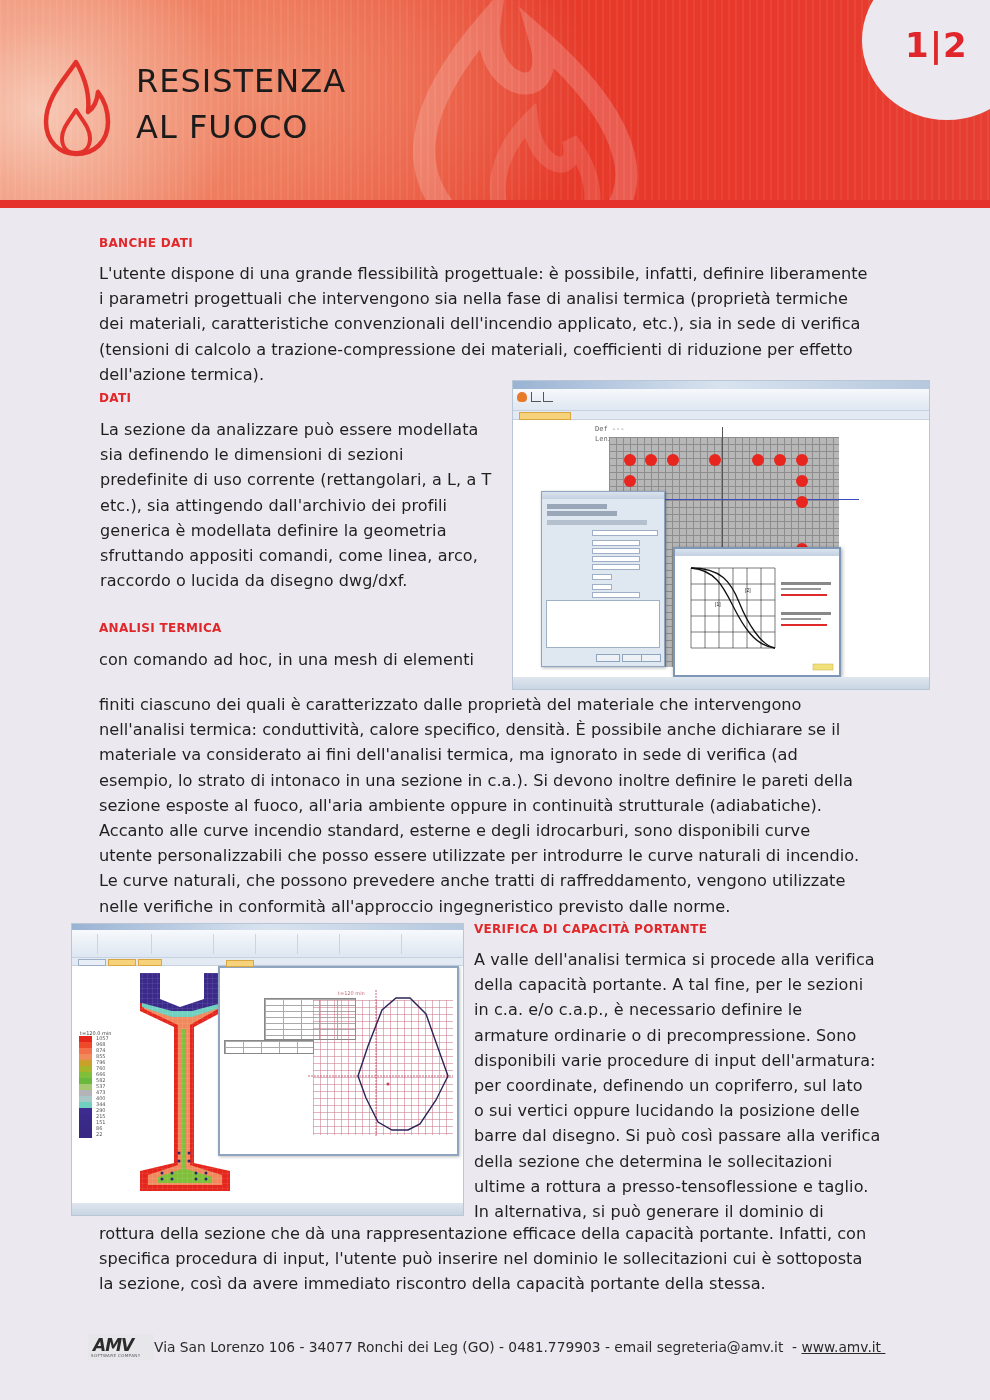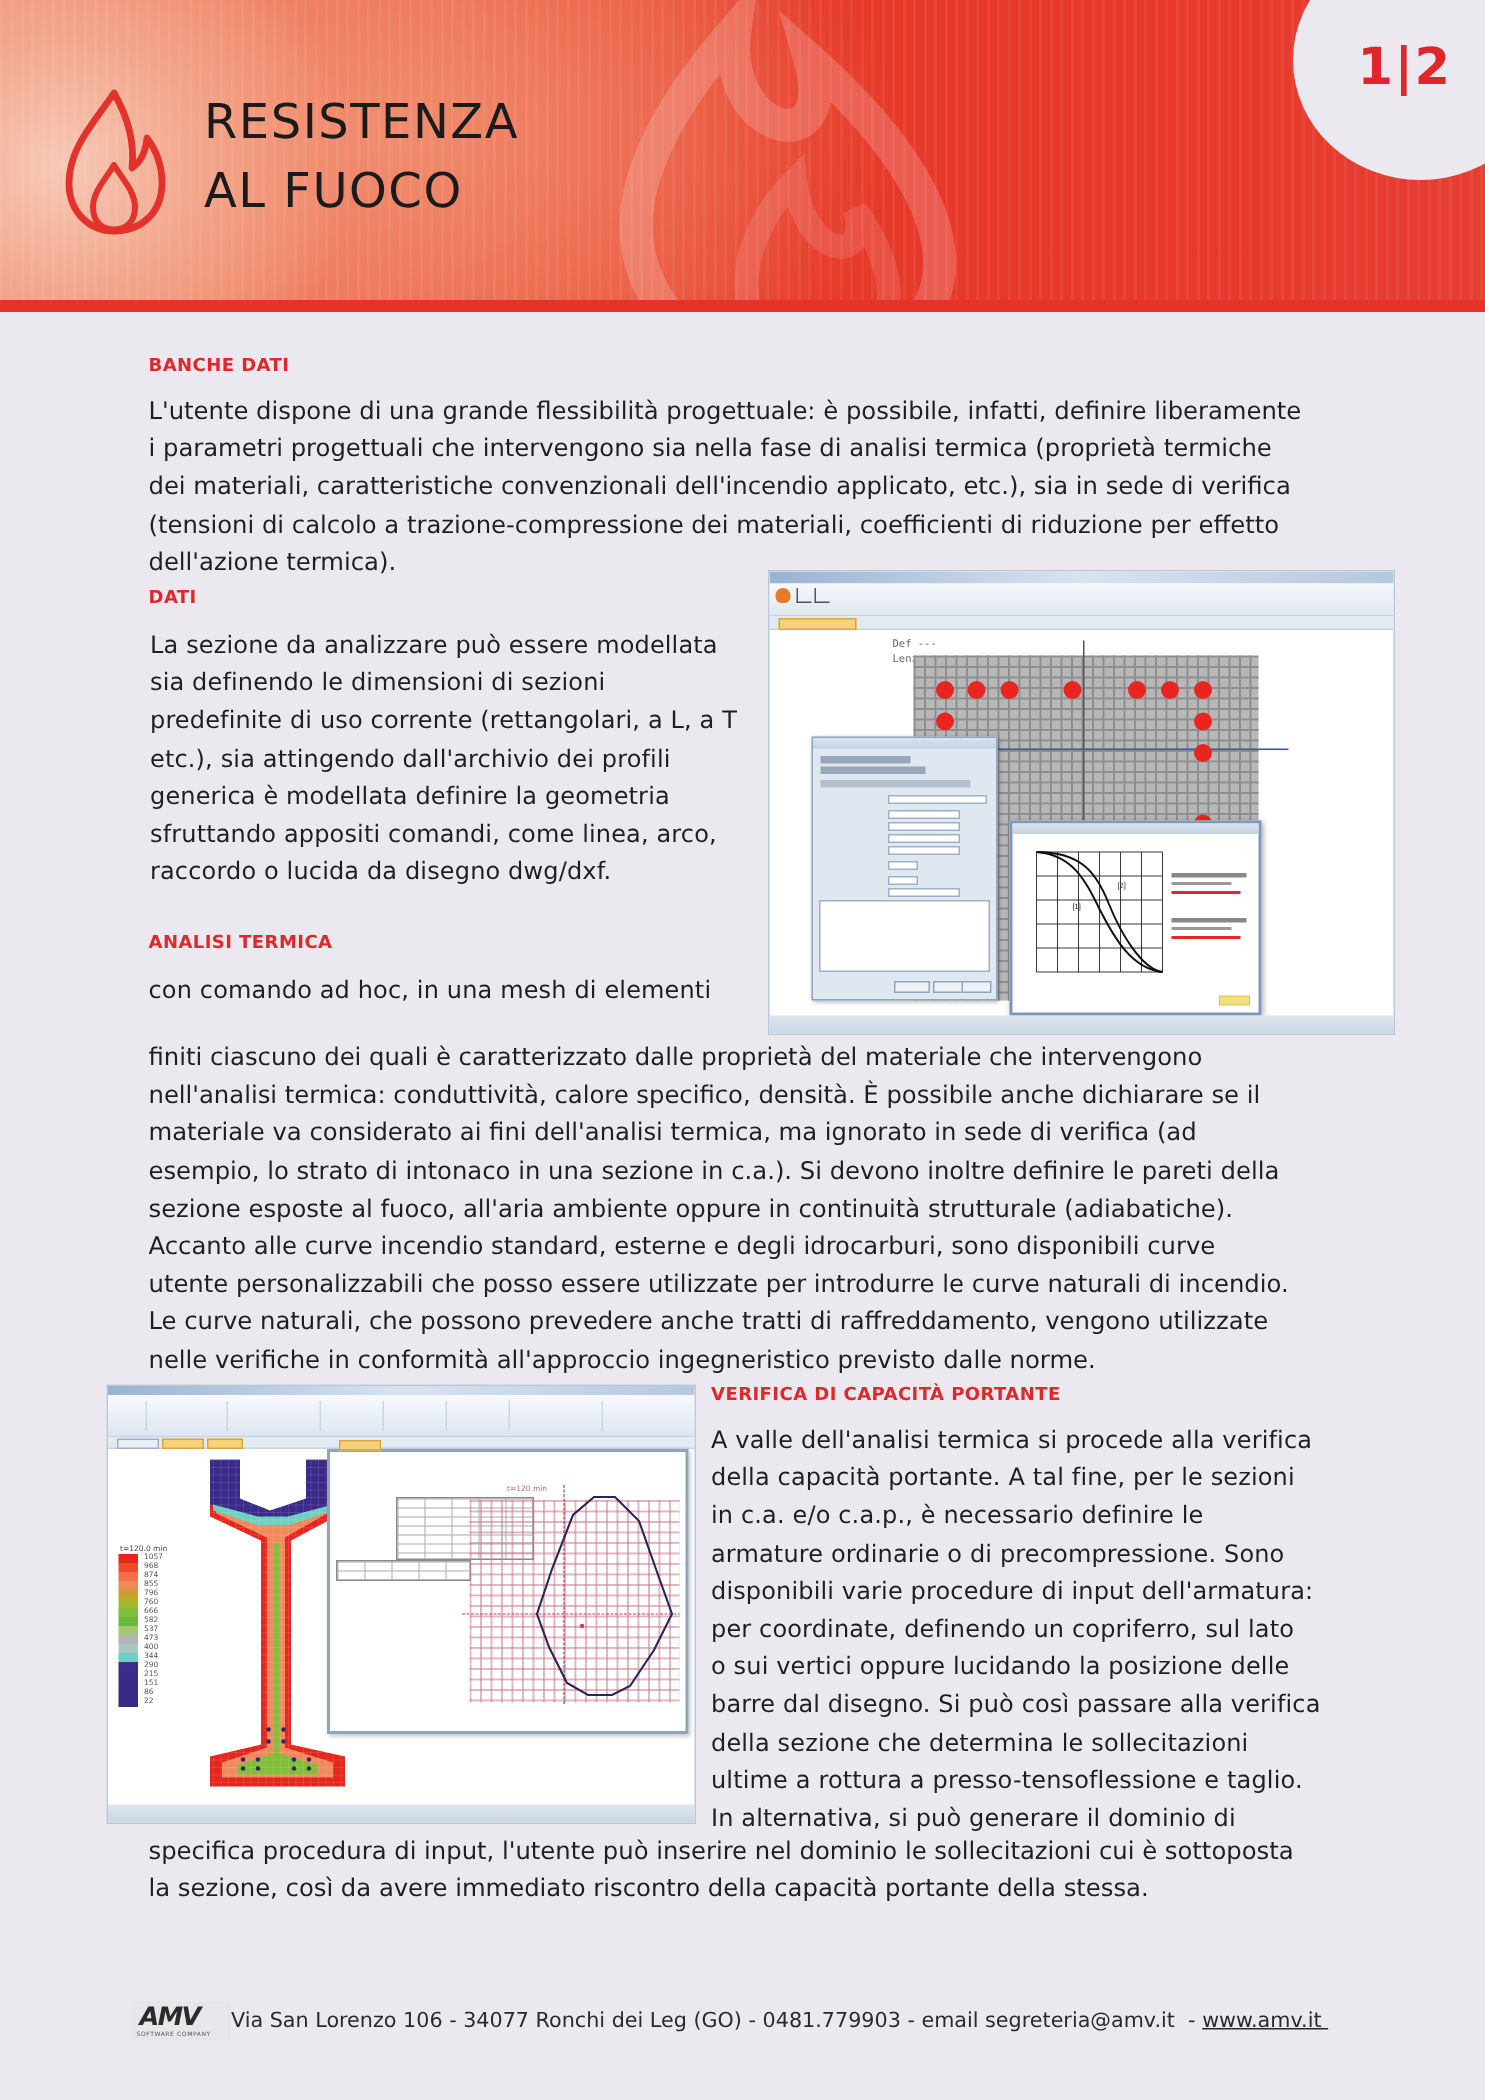--- a/index.html
+++ b/index.html
@@ -242,20 +242,21 @@
   <div>armature ordinarie o di precompressione. Sono</div>
   <div>disponibili varie procedure di input dell'armatura:</div>
   <div>per coordinate, definendo un copriferro, sul lato</div>
   <div>o sui vertici oppure lucidando la posizione delle</div>
   <div>barre dal disegno. Si può così passare alla verifica</div>
   <div>della sezione che determina le sollecitazioni</div>
   <div>ultime a rottura a presso-tensoflessione e taglio.</div>
   <div>In alternativa, si può generare il dominio di</div>
 </div>
 <div class="p" style="left:99px; top:1221px;">
+  <div>rottura della sezione che dà una rappresentazione efficace della capacità portante. Infatti, con</div>
   <div>specifica procedura di input, l'utente può inserire nel dominio le sollecitazioni cui è sottoposta</div>
   <div>la sezione, così da avere immediato riscontro della capacità portante della stessa.</div>
 </div>
 
 <div class="shot2">
   <div class="s2-titlebar"></div>
   <div class="s2-ribbon">
     <div class="grp" style="left:2px;width:24px;"></div>
     <div class="grp" style="left:28px;width:52px;"></div>
     <div class="grp" style="left:82px;width:60px;"></div>

